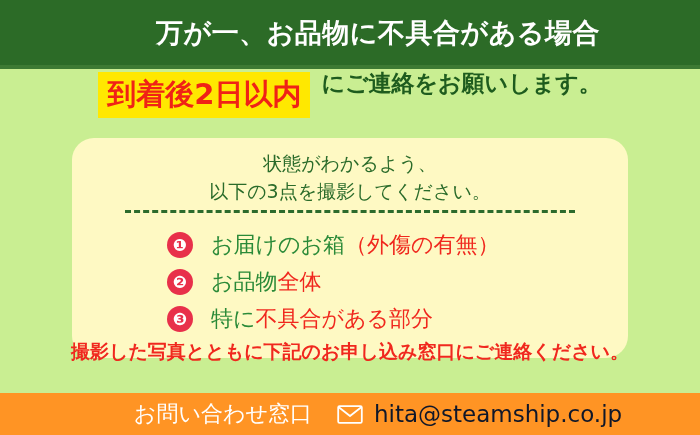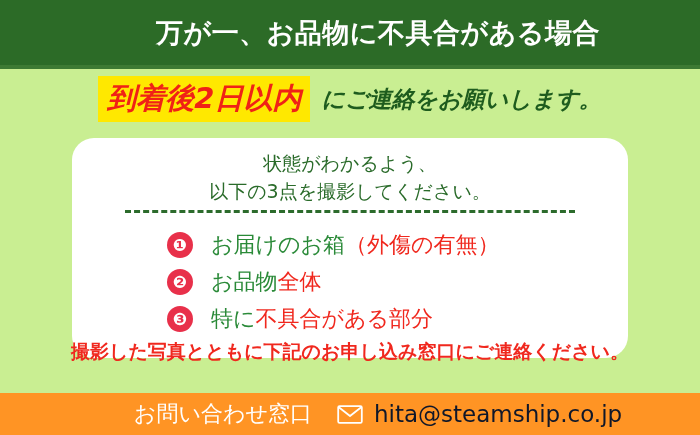--- a/index.html
+++ b/index.html
@@ -54,23 +54,22 @@
   }
 
   
   .lead-row {
     position: absolute;
     left: 0;
     top: 72px;
     width: 700px;
     height: 54px;
     display: flex;
-    align-items: center;
+    align-items: flex-start;
     justify-content: center;
-    font-style: italic;
   }
   .lead-highlight {
     background: #ffe800;
     color: #f02216;
     font-size: 29px;
     font-weight: bold;
     line-height: 1;
     padding: 8px 9px 9px 9px;
     white-space: nowrap;
     display: inline-block;
@@ -84,21 +83,21 @@
     white-space: nowrap;
   }
 
   
   .card {
     position: absolute;
     left: 72px;
     top: 138px;
     width: 556px;
     height: 220px;
-    background: #ffffff;
+    background: #fef9c3;
     border-radius: 22px;
     box-sizing: border-box;
   }
   .card-heading {
     position: absolute;
     left: 0;
     top: 11px;
     width: 556px;
     text-align: center;
     color: #2a6b2a;

